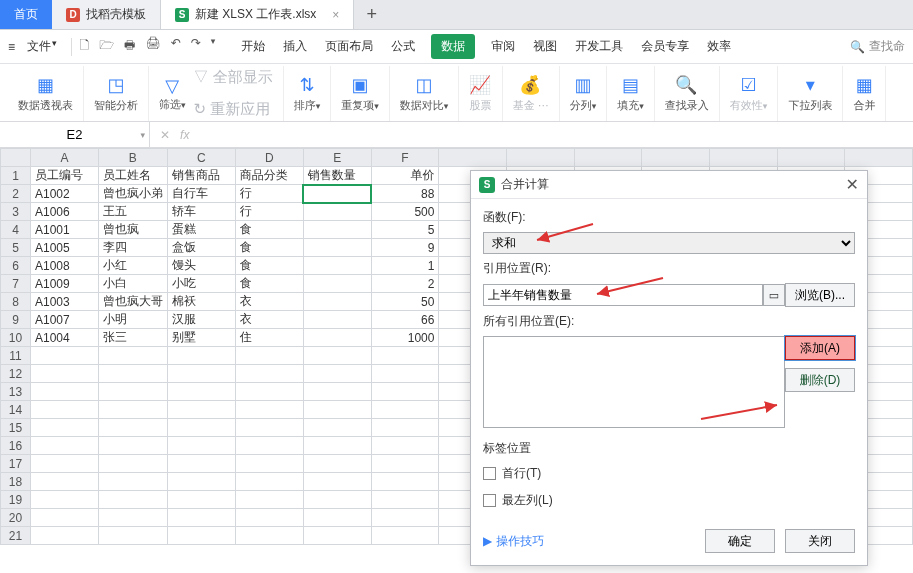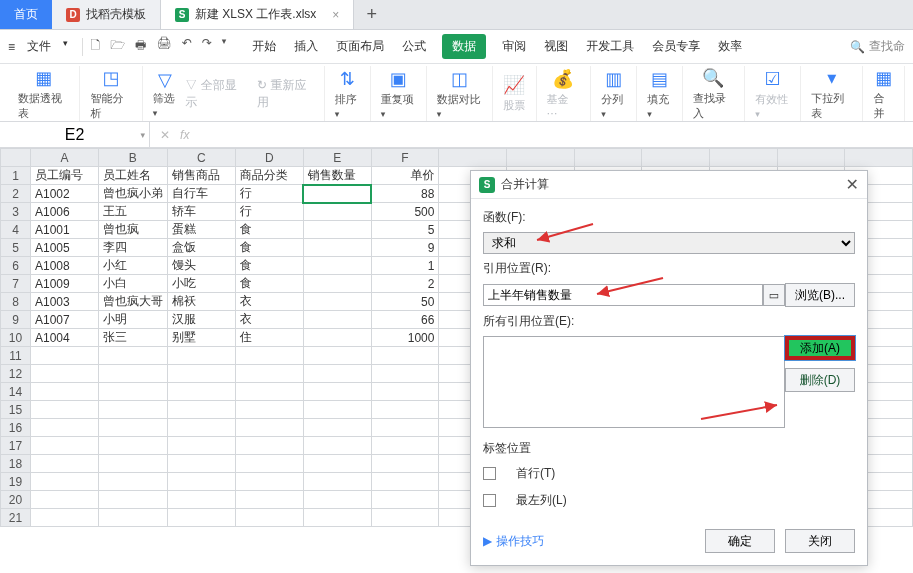--- a/index.html
+++ b/index.html
@@ -9,42 +9,42 @@
 .tabbar { height: 30px; background: #e6e8eb; display: flex; align-items: stretch; border-bottom: 1px solid #d0d3d8; }
 .tab { display: flex; align-items: center; padding: 0 14px; gap: 6px; font-size: 12px; border-right: 1px solid #d0d3d8; background: #eef0f3; }
 .tab.home { background: #3a82f7; color: #fff; border-right: none; }
 .tab.active { background: #fff; }
 .tab .icon { width: 14px; height: 14px; display: inline-flex; align-items: center; justify-content: center; }
 .tab .close { margin-left: 10px; color: #999; }
 .tab.plus { background: transparent; border: none; color: #555; font-size: 18px; padding: 0 12px; }
 
 
 .menubar { height: 34px; display: flex; align-items: center; padding: 0 8px; gap: 6px; border-bottom: 1px solid #e0e2e5; }
-.menubar .file { display: flex; align-items: flex-start; gap: 12px; padding: 4px 6px; }
+.menubar .file { display: flex; align-items: flex-start; gap: 1px; padding: 4px 6px; }
 .menubar .sep { width: 1px; height: 18px; background: #ddd; margin: 0 2px; }
 .menubar .qat { display: flex; gap: 10px; color: #555; }
 .menubar .qat span { cursor: pointer; }
 .menubar .menu { display: flex; gap: 14px; margin-left: 18px; }
 .menubar .menu .mi { padding: 4px 2px; color: #333; cursor: pointer; }
 .menubar .menu .mi.active { background: #1e9e5a; color: #fff; border-radius: 3px; padding: 4px 10px; }
 .menubar .search { margin-left: auto; color: #888; display: flex; align-items: center; gap: 4px; }
 
 
 .ribbon { height: 58px; display: flex; align-items: center; padding: 2px 8px 0; gap: 0; border-bottom: 1px solid #d8dade; }
 .rgroup { display: flex; flex-direction: column; align-items: center; justify-content: center; padding: 0 10px; height: 100%; border-right: 1px solid #eee; font-size: 11px; color: #555; gap: 2px; }
 .rgroup .rlabel { font-size: 11px; }
 .rgroup .ricon { font-size: 18px; color: #3a82f7; }
-.rsub { display: flex; flex-direction: row; gap: 13px; font-size: 12px; color: #555; }
+.rsub { display: flex; flex-direction: column; gap: 13px; font-size: 15px; color: #555; }
 .greyed { color: #b8bcc2; }
 .caret { font-size: 9px; }
 
 
 .fxbar { height: 26px; display: flex; align-items: center; border-bottom: 1px solid #d8dade; }
 .namebox { width: 150px; height: 100%; display: flex; align-items: center; justify-content: center; border-right: 1px solid #d8dade; position: relative; }
-.namebox input { border: none; width: 100%; text-align: center; font-size: 16px; outline: none; }
+.namebox input { border: none; width: 100%; text-align: center; font-size: 13px; outline: none; }
 .namebox .dd { position: absolute; right: 4px; color: #999; font-size: 9px; }
 .fxarea { display: flex; align-items: center; gap: 10px; padding: 0 10px; color: #bbb; }
 
 
 .grid { position: relative; }
 table.sheet { border-collapse: collapse; table-layout: fixed; }
 table.sheet th, table.sheet td { border: 1px solid #d4d7db; font-size: 12px; height: 18px; padding: 0 4px; text-align: left; overflow: hidden; white-space: nowrap; }
 table.sheet th { background: #e9ebee; color: #555; font-weight: normal; text-align: center; }
 table.sheet th.rowhdr { width: 30px; text-align: center; }
 table.sheet td { background: #fff; }
@@ -58,24 +58,24 @@
 .dialog .titlebar { height: 28px; display: flex; align-items: center; padding: 0 8px; border-bottom: 1px solid #e4e6e9; }
 .dialog .titlebar .ticon { width: 16px; height: 16px; background: #1e9e5a; border-radius: 3px; color: #fff; display: flex; align-items: center; justify-content: center; font-size: 10px; font-weight: bold; margin-right: 6px; }
 .dialog .titlebar .close { margin-left: auto; font-size: 16px; color: #555; cursor: pointer; }
 .dialog .body { padding: 10px 12px; display: flex; flex-direction: column; gap: 6px; }
 .dialog label { font-size: 12px; color: #333; }
 .dialog select, .dialog input[type=text] { width: 100%; height: 22px; border: 1px solid #a8abb0; font-size: 12px; padding: 0 4px; }
 .dialog .row { display: flex; align-items: center; }
 .dialog .row .field { flex: 1; position: relative; }
 .dialog .row .minibtn { width: 22px; height: 22px; border: 1px solid #a8abb0; background: #f3f4f6; display: flex; align-items: center; justify-content: center; font-size: 11px; }
 .dialog .btn { width: 70px; height: 24px; border: 1px solid #a8abb0; background: #f3f4f6; font-size: 12px; cursor: pointer; }
-.dialog .btn.primary { border: 4px solid #b91c1c; background: #22c55e; outline: 1px solid #4a90d9; }
+.dialog .btn.primary { border: 1px solid #b91c1c; background: #fca5a5; outline: 1px solid #4a90d9; }
 .dialog .listbox { height: 92px; border: 1px solid #a8abb0; background: #fff; }
 .dialog .sidebtns { display: flex; flex-direction: column; gap: 8px; }
-.dialog .chk { display: flex; align-items: center; gap: 20px; margin: 2px 0; }
+.dialog .chk { display: flex; align-items: center; gap: 6px; margin: 2px 0; }
 .dialog .chk .box { width: 13px; height: 13px; border: 1px solid #888; }
 .dialog .footer { display: flex; align-items: center; padding: 8px 12px 12px; gap: 10px; }
 .dialog .footer .tip { color: #3a82f7; display: flex; align-items: center; gap: 4px; }
 .dialog .footer .spacer { flex: 1; }
 
 
 .arrow { position: absolute; pointer-events: none; }
 .arrow svg { overflow: visible; }
 </style>
 </head>
@@ -397,20 +397,36 @@
           <td></td>
           <td></td>
           <td></td>
           <td></td>
           <td></td>
           <td></td>
           <td></td>
         </tr>
         <tr>
           <th class="rowhdr">12</th>
+          <td></td>
+          <td></td>
+          <td></td>
+          <td></td>
+          <td></td>
+          <td></td>
+          <td></td>
+          <td></td>
+          <td></td>
+          <td></td>
+          <td></td>
+          <td></td>
+          <td></td>
+        </tr>
+        <tr>
+          <th class="rowhdr">13</th>
           <td></td>
           <td></td>
           <td></td>
           <td></td>
           <td></td>
           <td></td>
           <td></td>
           <td></td>
           <td></td>
           <td></td>

